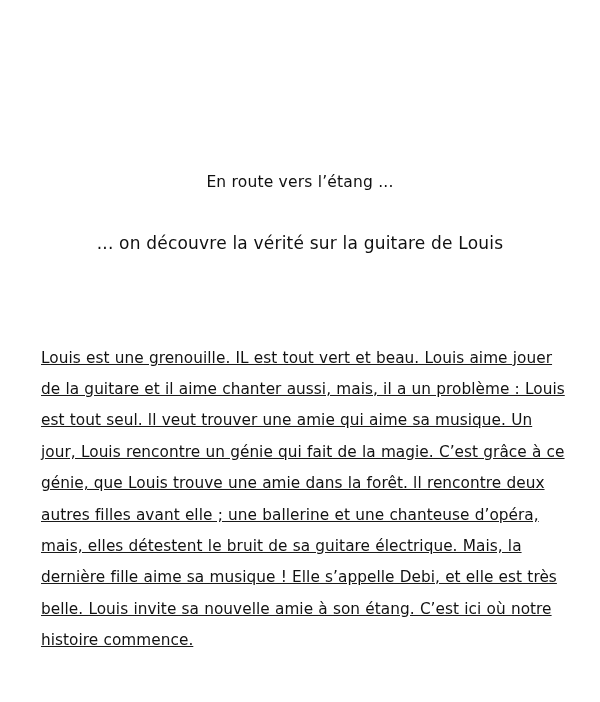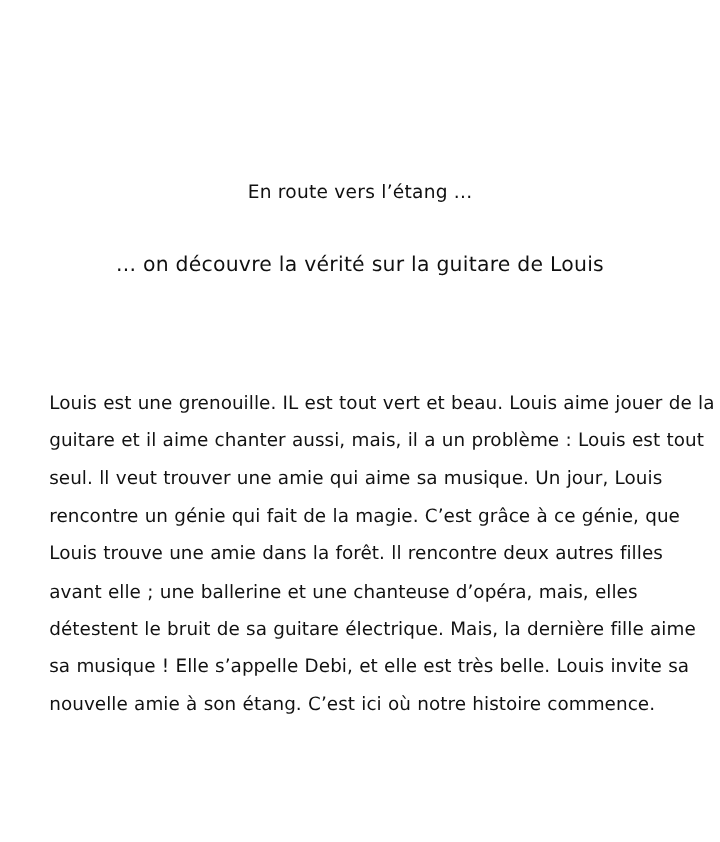--- a/index.html
+++ b/index.html
@@ -22,32 +22,35 @@
   }
   .title-block {
     padding-top: 150px;
     text-align: center;
   }
   .title-line-1 {
     font-size: 15.5px;
     line-height: 1.4;
     letter-spacing: 0.2px;
     color: #101010;
+    margin-top: 22px;
   }
   .title-line-2 {
     margin-top: 38px;
     font-size: 17px;
     line-height: 1.4;
     letter-spacing: 0.2px;
     color: #101010;
   }
   .body-block {
     margin: 0 auto;
     padding-left: 41px;
+    padding-right: 31px;
     padding-top: 72px;
+    text-decoration: underline;
   }
   .body-paragraph {
     font-size: 15.3px;
     line-height: 2.05;
     text-align: left;
     color: #121212;
     letter-spacing: 0.05px;
     word-spacing: 0.3px;
   }
 </style>

